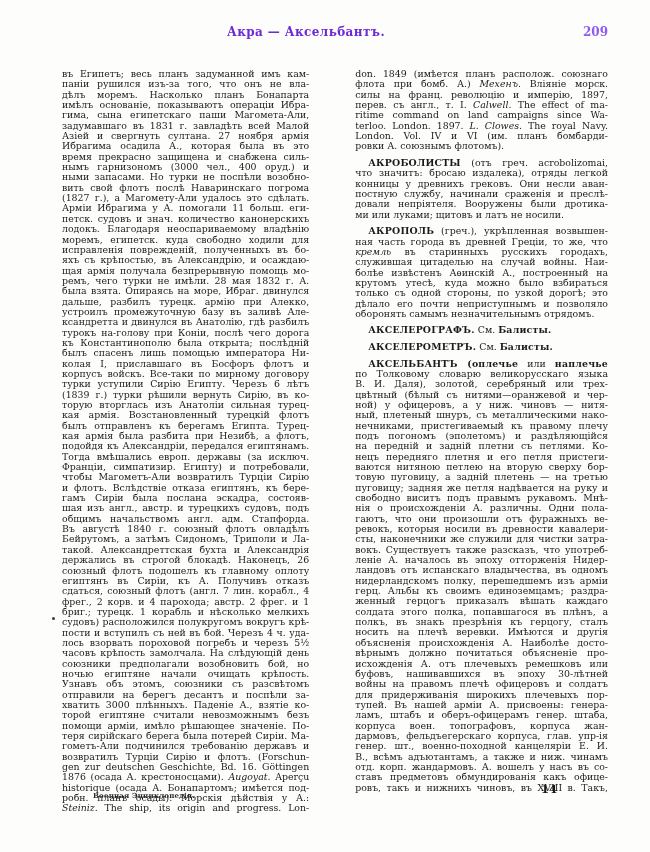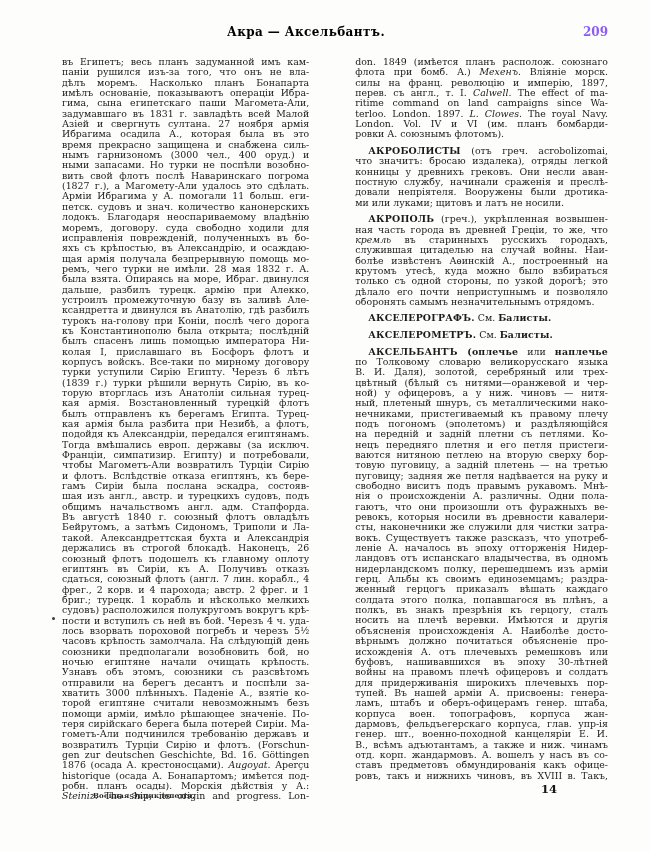--- a/index.html
+++ b/index.html
@@ -15,30 +15,30 @@
     background: #fdfdfb;
     color: #1b1b1b;
     overflow: hidden;
   }
   
   .header-title {
     position: absolute; top: 25px; left: 0; width: 612px;
     text-align: center;
     font-size: 12px; font-weight: bold;
     letter-spacing: 0.4px;
-    color: #000000;
+    color: #6d28d9;
   }
   .header-pagenum {
     position: absolute; top: 25px; right: 42px;
     font-size: 12px; font-weight: bold;
     color: #8b5cf6;
   }
   
   .columns {
-    position: absolute; top: 57px; left: 62px;
+    position: absolute; top: 69px; left: 62px;
     width: 546px;
     display: flex;
     gap: 40px;
   }
   .col { width: 267px; }
   .col-left  { margin-right: 6px; }
   .col-right { width: 273px; }
   .line {
     height: 10.35px;
     line-height: 10.4px;
@@ -93,21 +93,21 @@
         <div class="line j">Азіей и свергнуть султана. 27 ноября армія</div>
         <div class="line j">Ибрагима осадила А., которая была въ это</div>
         <div class="line j">время прекрасно защищена и снабжена силь-</div>
         <div class="line j">нымъ гарнизономъ (3000 чел., 400 оруд.) и обиль-</div>
         <div class="line j">ными запасами. Но турки не поспѣли возобно-</div>
         <div class="line j">вить свой флотъ послѣ Наваринскаго погрома</div>
         <div class="line j">(1827 г.), а Магомету-Али удалось это сдѣлать.</div>
         <div class="line j">Арміи Ибрагима у А. помогали 11 больш. еги-</div>
         <div class="line j">петск. судовъ и знач. количество канонерскихъ</div>
         <div class="line j">лодокъ. Благодаря неоспариваемому владѣнію</div>
-        <div class="line j">моремъ, договору. суда свободно ходили для</div>
+        <div class="line j">моремъ, египетск. куда свободно ходили для</div>
         <div class="line j">исправленія поврежденій, полученныхъ въ бо-</div>
         <div class="line j">яхъ съ крѣпостью, въ Александрію, и осаждаю-</div>
         <div class="line j">щая армія получала безпрерывную помощь мо-</div>
         <div class="line j">ремъ, чего турки не имѣли. 28 мая 1832 г. А.</div>
         <div class="line j">была взята. Опираясь на море, Ибраг. двинулся</div>
         <div class="line j">дальше, разбилъ турецк. армію при Алекко,</div>
         <div class="line j">устроилъ промежуточную базу въ заливѣ Але-</div>
         <div class="line j">ксандретта и двинулся въ Анатолію, гдѣ разбилъ</div>
         <div class="line j">турокъ на-голову при Коніи, послѣ чего дорога</div>
         <div class="line j">къ Константинополю была открыта; послѣдній</div>

